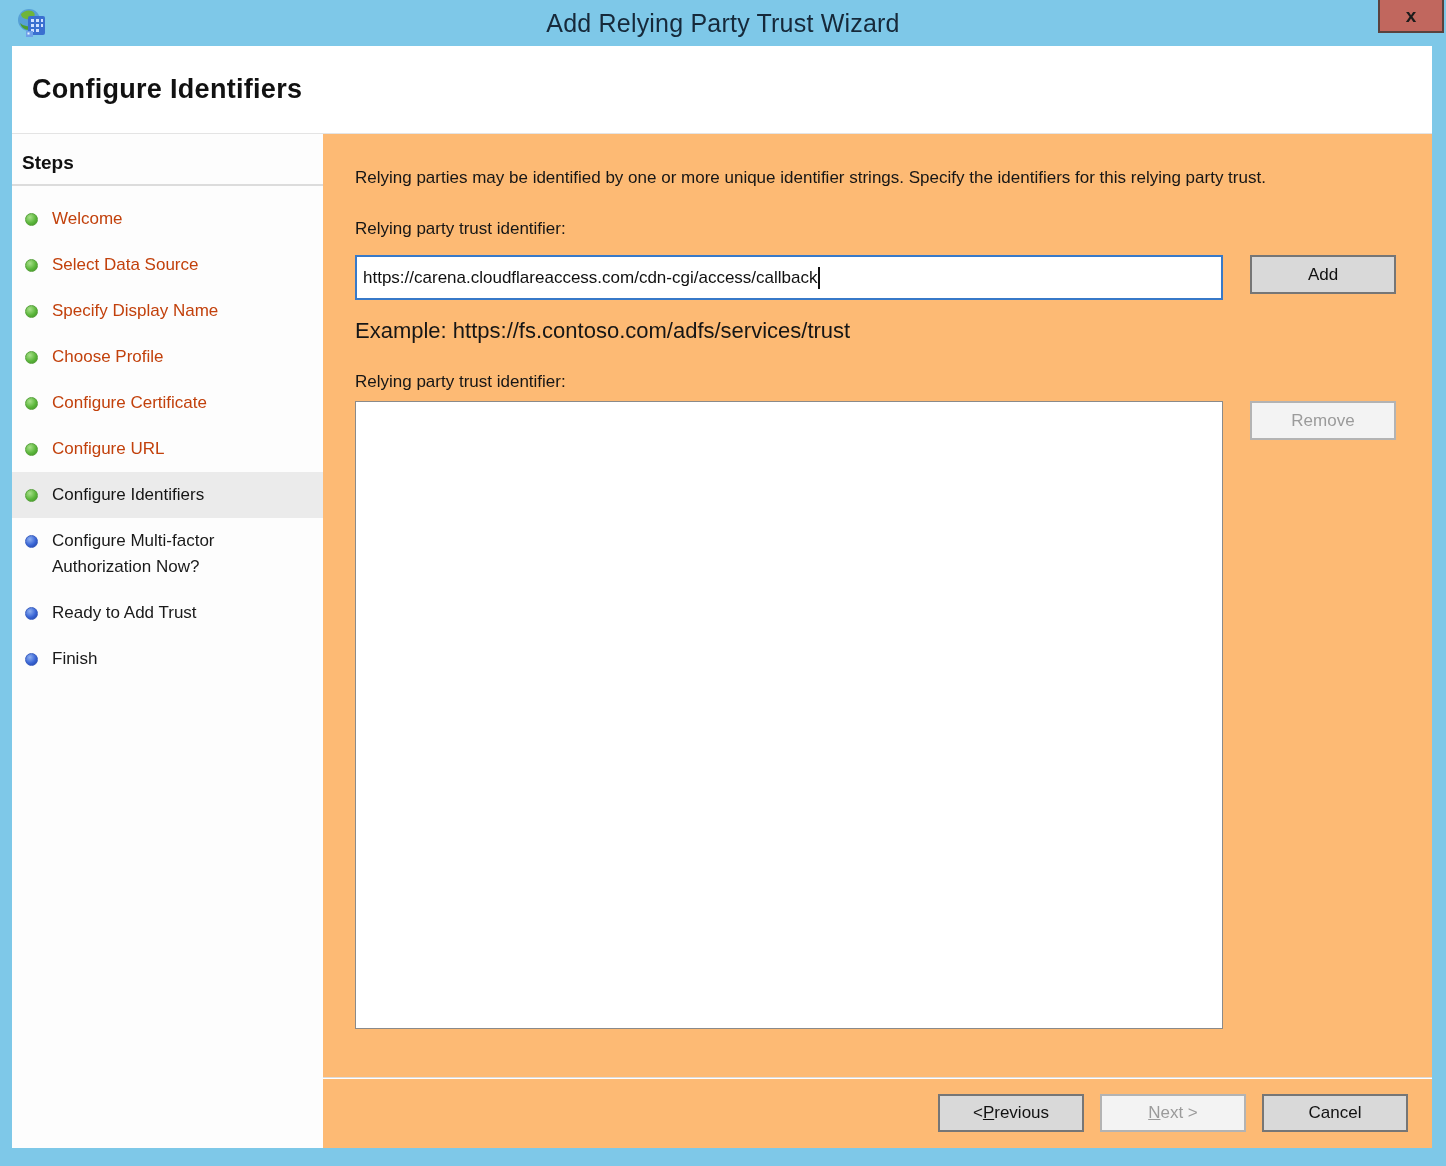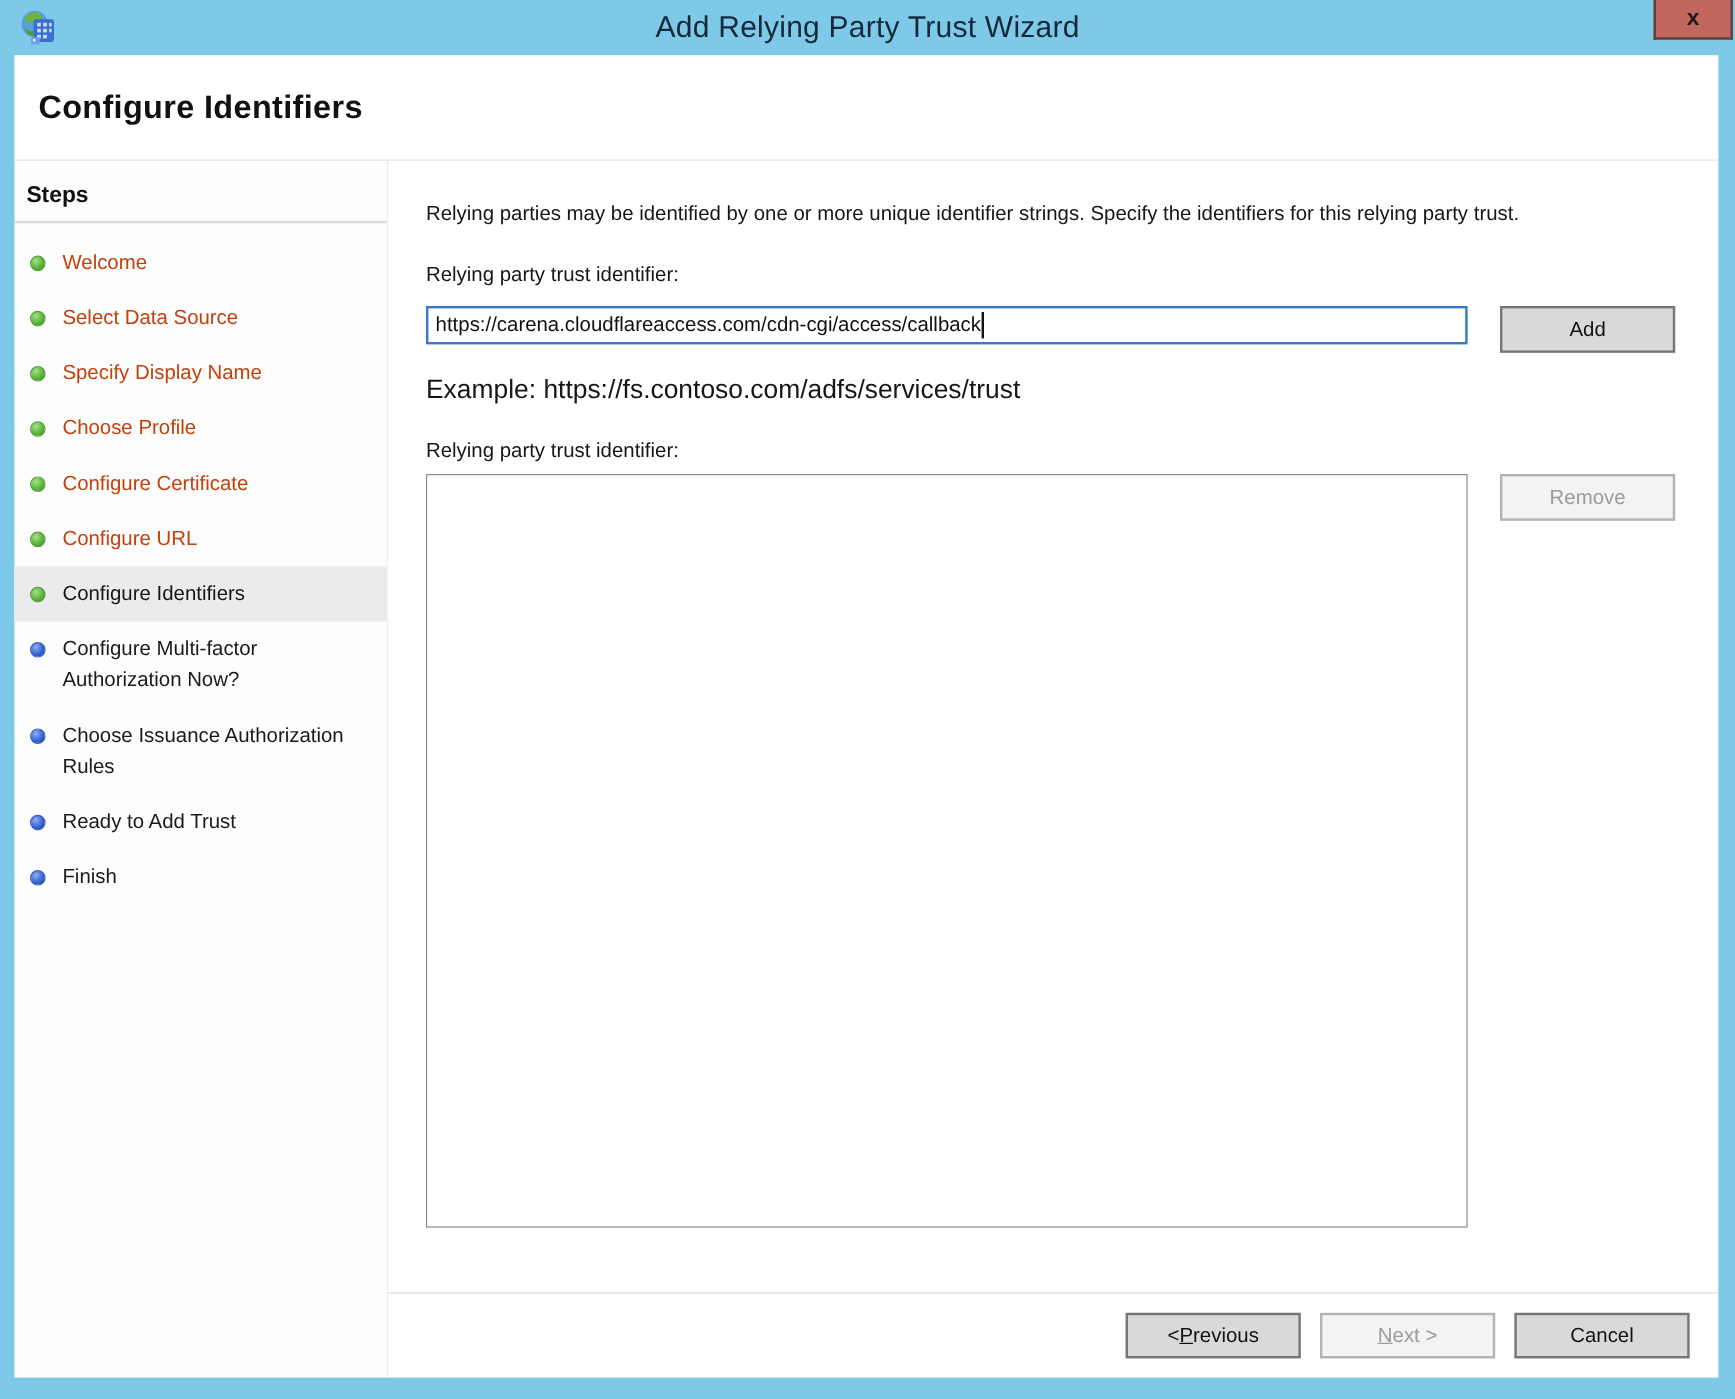--- a/index.html
+++ b/index.html
@@ -66,30 +66,30 @@
   }
   .bullet.blue {
     background: radial-gradient(circle at 35% 30%, #8fb0f0 0%, #3a66d6 55%, #1f3f9e 100%);
     border: 1px solid #3a5fc0;
   }
   .step-label { color: #1a1a1a; }
   li.done .step-label { color: #c2410c; }
   li.current .step-label { color: #161616; }
 
   
-  .main { flex: 1; background: #ffffff; display: flex; flex-direction: column; }
+  .main { flex: 1; background: #fdba74; display: flex; flex-direction: column; }
   .content { flex: 1; padding: 30px 36px 0 32px; }
 
   .intro { font-size: 17px; line-height: 27px; color: #161616; max-width: 1030px; }
 
   .field-label { font-size: 17px; margin-top: 28px; color: #161616; }
 
   .input-row { display: flex; align-items: flex-start; margin-top: 16px; }
   .textbox {
-    width: 868px; height: 32px;
+    width: 868px; height: 45px;
     background: #ffffff; border: 2px solid #3779c8;
     display: flex; align-items: center; padding-left: 6px;
     font-size: 17px; color: #101010; white-space: nowrap; overflow: hidden;
   }
   .caret { display: inline-block; width: 2px; height: 22px; background: #111; margin-left: 1px; }
 
   .btn {
     width: 146px; height: 39px;
     background: #d9d9d9; border: 2px solid #767676;
     font-family: "Liberation Sans", sans-serif; font-size: 17px; color: #121212;
@@ -183,24 +183,20 @@
         <li class="current">
           <span class="bullet green"></span>
           <span class="step-label">Configure Identifiers</span>
         </li>
         <li>
           <span class="bullet blue"></span>
           <span class="step-label">Configure Multi-factor Authorization Now?</span>
         </li>
         <li>
           <span class="bullet blue"></span>
-          <span class="step-label">Choose Issuance Authorization Rules</span>
-        </li>
-        <li>
-          <span class="bullet blue"></span>
           <span class="step-label">Ready to Add Trust</span>
         </li>
         <li>
           <span class="bullet blue"></span>
           <span class="step-label">Finish</span>
         </li>
       </ul>
     </div>
 
     <div class="main">

